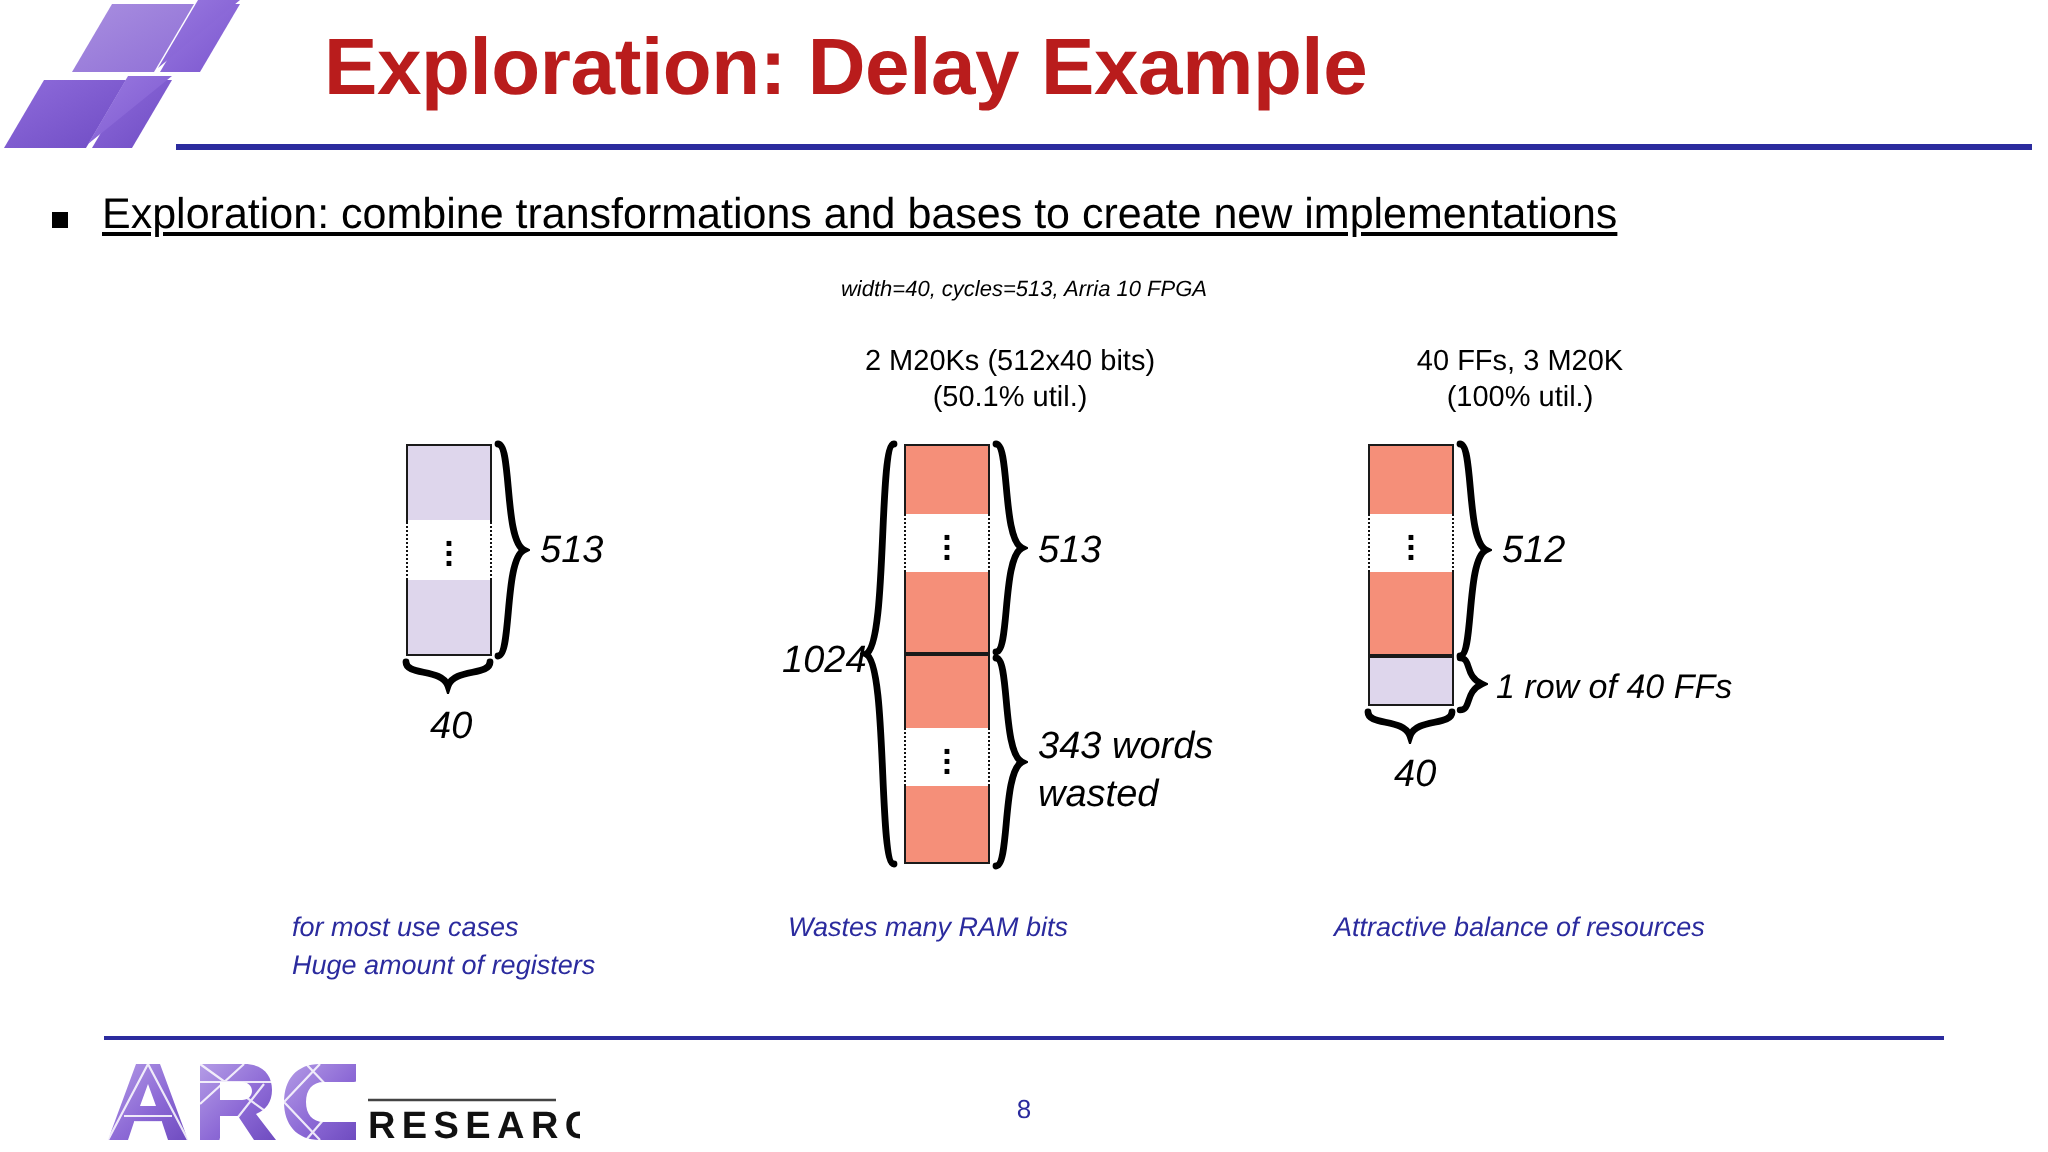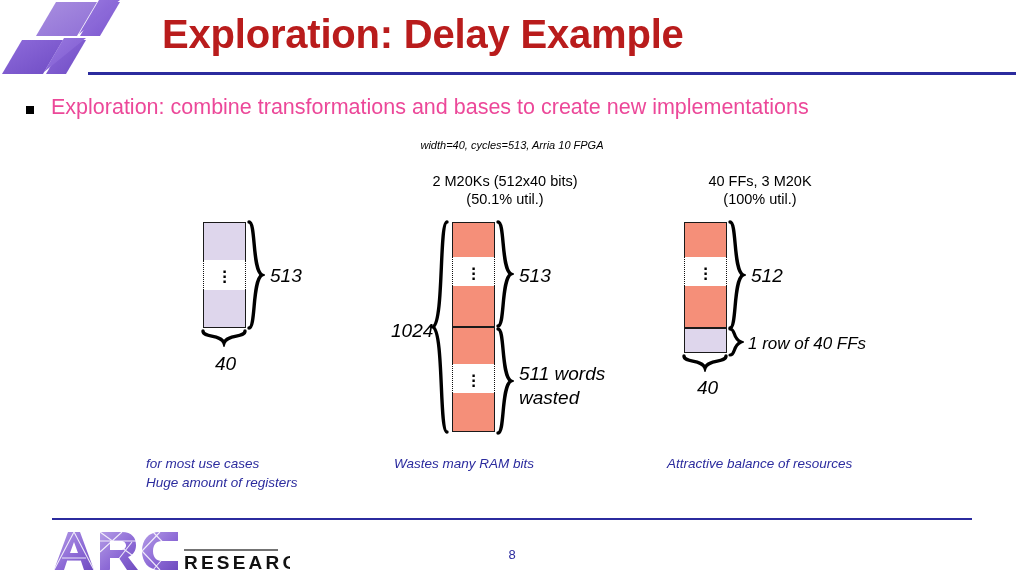--- a/index.html
+++ b/index.html
@@ -54,23 +54,24 @@
   }
   #bullet-marker {
     width: 8px;
     height: 8px;
     background: #000000;
     margin-top: 10px;
     flex: none;
   }
   #bullet-text {
     font-size: 21.5px;
-    color: #ec4899;
+    color: #000000;
     white-space: nowrap;
     line-height: 1.1;
+    text-decoration: underline;
   }
 
   
   #diagram-subtitle {
     position: absolute;
     top: 139px;
     left: 0;
     width: 1024px;
     text-align: center;
     font-size: 11px;
@@ -282,21 +283,21 @@
     </svg>
   </div>
   <div class="dim-label" style="left:144px; top:92px;">513</div>
 
   <div class="brace" style="left:121px; top:155px;">
     <svg width="18" height="108" viewBox="0 0 18 108">
       <path d="M2,2 C9,2 5,49 15,54 C5,59 9,106 2,106" fill="none" stroke="#000" stroke-width="3.4" stroke-linecap="round"></path>
     </svg>
   </div>
   <div class="dim-label" style="left:144px; top:190px;">
-    <div>511 words</div>
+    <div>343 words</div>
     <div>wasted</div>
   </div>
 </div>
 
 <div class="column" id="col-3" style="left:620px; width:280px; height:300px;">
   <div class="col-heading" style="left:0; width:280px;">
     <div>40 FFs, 3 M20K</div>
     <div>(100% util.)</div>
   </div>
 

